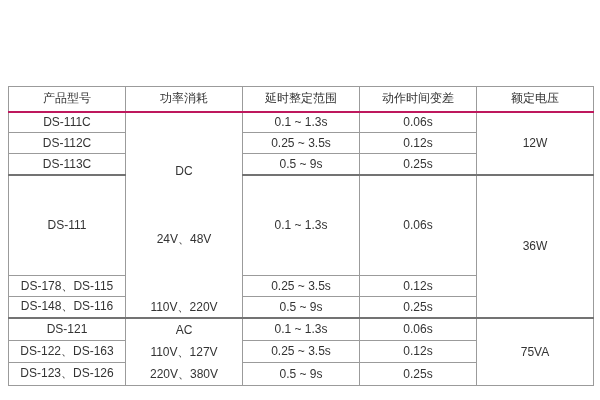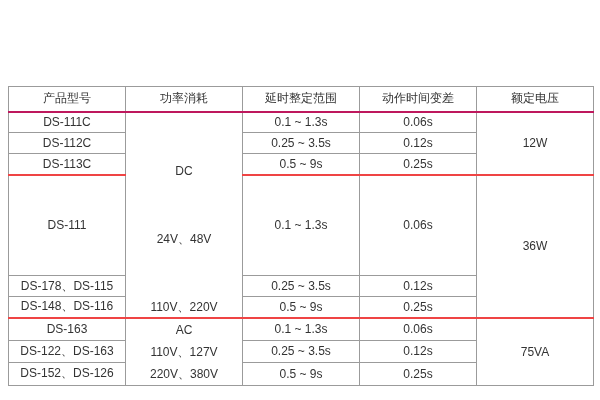--- a/index.html
+++ b/index.html
@@ -27,21 +27,21 @@
     text-align: center;
     vertical-align: middle;
     padding: 0;
     background: #ffffff;
     white-space: nowrap;
     overflow: hidden;
   }
   .spec-table thead tr { height: 25px; }
   .spec-table tbody tr { height: 21px; padding-left: 25px; }
   .spec-table thead th { border-bottom: 2px solid #be185d; }
-  .spec-table td.gt { border-top: 2px solid #ef4444; }
+  .spec-table td.gt { border-top: 2px solid #737373; }
   .vline { line-height: 20px; margin-top: 48px; }
   .vline-ac { line-height: 22px; }
 </style>
 </head>
 <body>
 
 <table class="spec-table">
   <colgroup>
       <col>
       <col>
@@ -90,34 +90,34 @@
       <td>DS-178、DS-115</td>
       <td>0.25 ~ 3.5s</td>
       <td>0.12s</td>
     </tr>
     <tr>
       <td>DS-148、DS-116</td>
       <td>0.5 ~ 9s</td>
       <td>0.25s</td>
     </tr>
     <tr>
-      <td class="gt">DS-163</td>
+      <td class="gt">DS-121</td>
       <td class="gt" rowspan="3">
         <div class="vline-ac">AC</div>
         <div class="vline-ac">110V、127V</div>
         <div class="vline-ac">220V、380V</div>
       </td>
       <td class="gt">0.1 ~ 1.3s</td>
       <td class="gt">0.06s</td>
       <td class="gt" rowspan="3">75VA</td>
     </tr>
     <tr>
       <td>DS-122、DS-163</td>
       <td>0.25 ~ 3.5s</td>
       <td>0.12s</td>
     </tr>
     <tr>
-      <td>DS-152、DS-126</td>
+      <td>DS-123、DS-126</td>
       <td>0.5 ~ 9s</td>
       <td>0.25s</td>
     </tr>
   </tbody>
 </table>
 
 </body></html>

